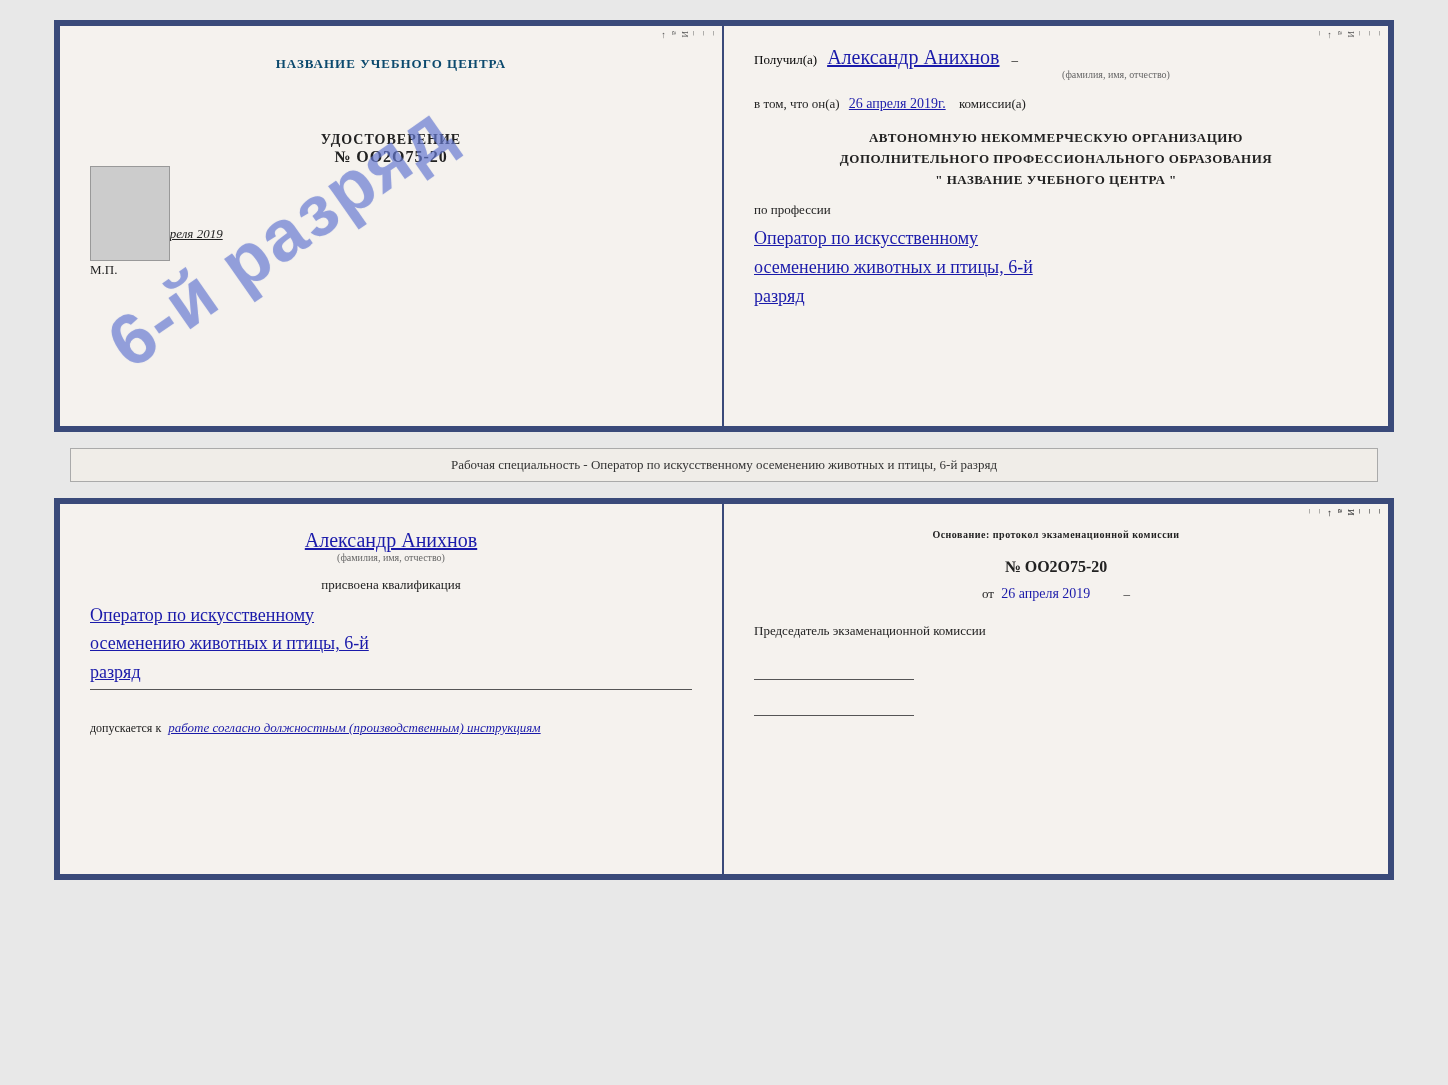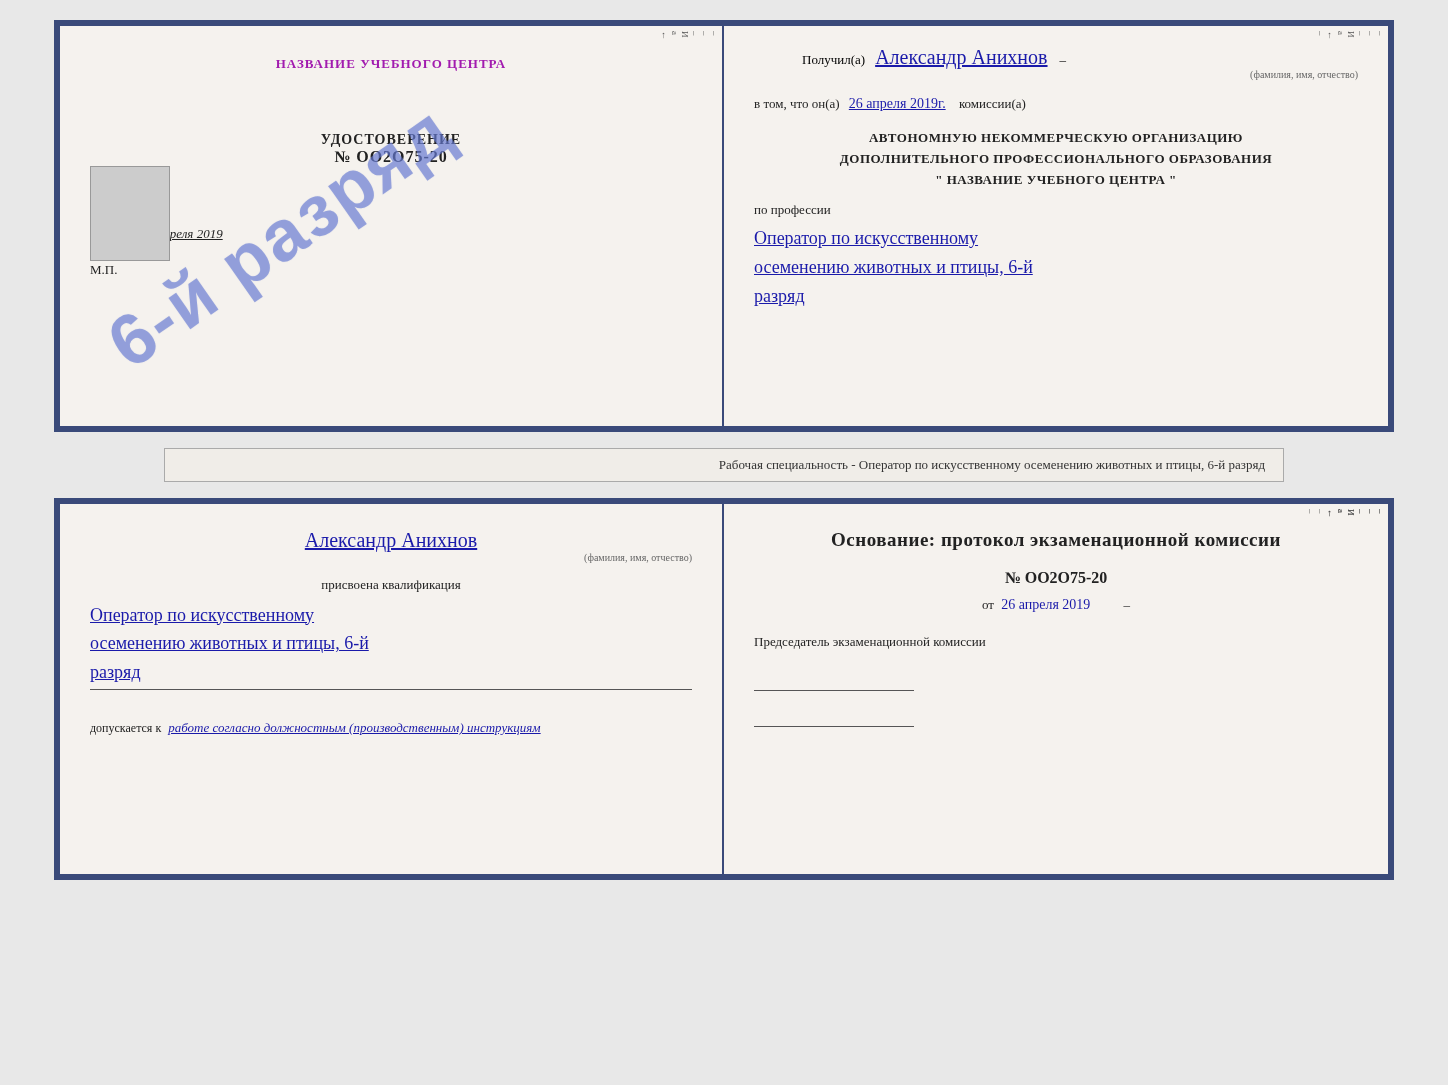--- a/index.html
+++ b/index.html
@@ -40,21 +40,21 @@
     }
 
     
     .center-title {
       text-align: center;
       font-size: 13px;
       font-weight: bold;
       letter-spacing: 1px;
       text-transform: uppercase;
       margin-bottom: 60px;
-      color: #a21caf;
+      color: #0c4a6e;
     }
 
     .udost-block {
       text-align: center;
       margin-top: 20px;
     }
 
     .udost-label {
       font-size: 14px;
       font-weight: bold;
@@ -123,21 +123,21 @@
       font-size: 20px;
       color: #1a1aaa;
       text-decoration: underline;
       display: inline-block;
     }
 
     .fio-hint {
       font-size: 10px;
       color: #666;
       display: block;
-      text-align: right;
+      text-align: center;
     }
 
     .vtom-line {
       font-size: 13px;
       color: #222;
       margin-top: 16px;
       margin-bottom: 16px;
     }
 
     .handwritten-date {
@@ -194,22 +194,22 @@
       writing-mode: vertical-rl;
     }
 
     
     .middle-label {
       background: #f0ede8;
       border: 1px solid #aaa;
       padding: 6px 18px;
       font-size: 13px;
       color: #333;
-      text-align: right;
-      width: 1120px;
+      text-align: center;
+      width: 1308px;
       line-height: 1.5;
     }
 
     
     .bottom-booklet {
       display: flex;
       width: 1340px;
       background: #f5f2ee;
       border: 6px solid #3a4a7a;
       position: relative;
@@ -253,21 +253,21 @@
 
     .italic-handwritten {
       font-style: italic;
       font-family: 'Segoe Script', 'Brush Script MT', cursive;
       font-size: 13px;
       color: #1a1aaa;
       text-decoration: underline;
     }
 
     .osnovanie-text {
-      font-size: 19px;
+      font-size: 10px;
       color: #222;
       font-weight: bold;
       letter-spacing: 0.5px;
       text-align: center;
       margin-bottom: 18px;
     }
 
     .protocol-number {
       font-size: 16px;
       font-weight: bold;
@@ -343,21 +343,21 @@
       <span>–</span>
       <span>–</span>
       <span>–</span>
       <span>И</span>
       <span>а</span>
       <span>←</span>
     </div>
   </div>
 
   <div class="booklet-right">
-    <div style="margin-bottom: 8px; margin-left: 48px;">
+    <div style="margin-bottom: 8px;">
       <span class="poluchil-label" style="font-size:13px;">Получил(а)</span>
       <span class="handwritten-name" style="margin-left:6px;">Александр Анихнов</span>
       <span style="font-size:13px; margin-left:8px;">–</span>
       <br>
       <span class="fio-hint" style="margin-left:120px;">(фамилия, имя, отчество)</span>
     </div>
 
     <div class="vtom-line">
       <span>в том, что он(а)</span>
       <span class="handwritten-date" style="margin-left:6px;">26 апреля 2019г.</span>

